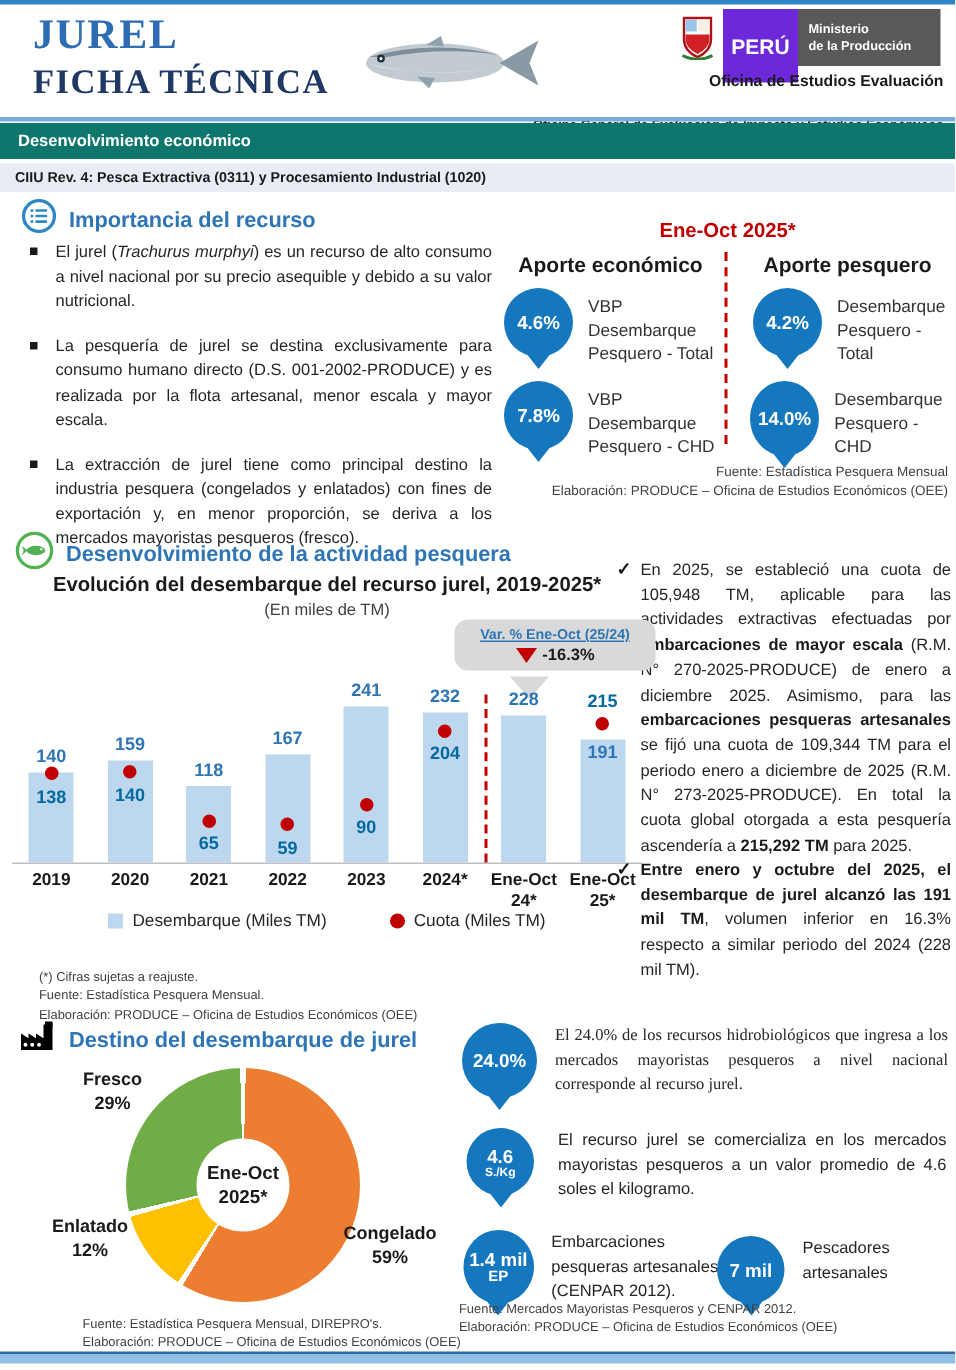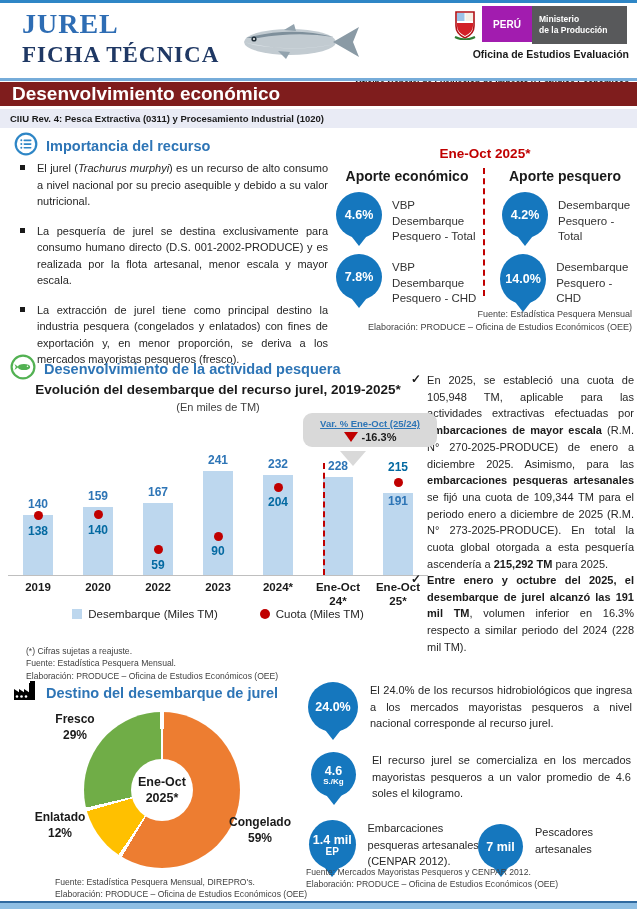--- a/index.html
+++ b/index.html
@@ -10,32 +10,32 @@
 
   
   .topline { position:absolute; left:0; top:0; width:637px; height:3px; background:#2E86C6; }
   .title1 { position:absolute; left:22px; top:8px; font-family:"Liberation Serif", serif;
             font-weight:bold; font-size:28px; color:#2E6DB4; letter-spacing:1px; }
   .title2 { position:absolute; left:22px; top:42px; font-family:"Liberation Serif", serif;
             font-weight:bold; font-size:23px; color:#1F3864; letter-spacing:1px; }
   .fish-photo { position:absolute; left:238px; top:18px; }
   .gov-logo { position:absolute; right:10px; top:6px; display:flex; height:38px; }
   .gov-emblem { width:34px; height:38px; background:#fff; display:flex; align-items:center; justify-content:center; }
-  .gov-red { width:50px; height:36px; background:#a21caf; color:#fff; display:flex; align-items:center;
-             justify-content:center; font-weight:bold; font-size:10px; }
+  .gov-red { width:50px; height:49px; background:#6d28d9; color:#fff; display:flex; align-items:center;
+             justify-content:center; font-weight:bold; font-size:14px; }
   .gov-dark { width:88px; height:38px; background:#58595B; color:#fff; font-size:8.5px; font-weight:bold;
               display:flex; flex-direction:column; justify-content:center; padding-left:7px; line-height:1.25; }
   .office { position:absolute; right:8px; top:48px; text-align:right; color:#1a1a1a; }
   .office .o1 { font-weight:bold; font-size:10.5px; }
   .office .o2 { font-weight:bold; font-size:8.7px; margin-top:18px; }
 
   
   .lightline { position:absolute; left:0; top:78px; width:637px; height:3px; background:#76ACD9; }
-  .secbar { position:absolute; left:0; top:82px; width:637px; height:24px; background:#7f1d1d;
-            color:#fff; font-weight:bold; font-size:19px; line-height:24px; padding-left:12px; box-sizing:border-box; }
+  .secbar { position:absolute; left:0; top:82px; width:637px; height:24px; background:#0f766e;
+            color:#fff; font-weight:bold; font-size:11px; line-height:24px; padding-left:12px; box-sizing:border-box; }
   .ciiubar { position:absolute; left:0; top:109px; width:637px; height:19px; background:#E9EBF5;
              color:#1a1a1a; font-weight:bold; font-size:9.5px; line-height:19px; padding-left:10px; box-sizing:border-box; }
 
   
   .sec-head { position:absolute; display:flex; align-items:center; gap:8px; }
   .sec-head .t { font-weight:bold; font-size:14.5px; color:#2E75B6; }
 
   
   .bullets { position:absolute; left:16px; top:160px; width:312px; }
   .bullet { display:flex; margin-bottom:13px; }
@@ -258,20 +258,27 @@
         <div class="x-label">2019</div>
       </div>
       <div class="bar-group">
         <div class="bar-label" style="bottom: 72.37px;">159</div>
         <div class="bar" style="height: 68.37px;"></div>
         <div class="dot" style="bottom: 55.7px;"></div>
         <div class="dot-label" style="bottom: 38.2px;">140</div>
         <div class="x-label">2020</div>
       </div>
       <div class="bar-group">
+        <div class="bar-label" style="bottom: 54.74px;">118</div>
+        <div class="bar" style="height: 50.74px;"></div>
+        <div class="dot" style="bottom: 23.45px;"></div>
+        <div class="dot-label" style="bottom: 5.95px;">65</div>
+        <div class="x-label">2021</div>
+      </div>
+      <div class="bar-group">
         <div class="bar-label" style="bottom: 75.81px;">167</div>
         <div class="bar" style="height: 71.81px;"></div>
         <div class="dot" style="bottom: 20.87px;"></div>
         <div class="dot-label" style="bottom: 3.37px;">59</div>
         <div class="x-label">2022</div>
       </div>
       <div class="bar-group">
         <div class="bar-label" style="bottom: 107.63px;">241</div>
         <div class="bar" style="height: 103.63px;"></div>
         <div class="dot" style="bottom: 34.2px;"></div>
@@ -358,21 +365,21 @@
   </div>
   <div class="donut-notes">
     <div>Fuente: Estadística Pesquera Mensual, DIREPRO's.</div>
     <div>Elaboración: PRODUCE – Oficina de Estudios Económicos (OEE)</div>
   </div>
 
   <div class="pin-row" style="left:308px; top:682px; width:326px;">
     <div class="pin" style="width:50px;height:50px;">
         <span class="pin-val">24.0%</span>
       </div>
-    <p class="stat-text" style="margin-left:12px; width:262px;">El 24.0% de los recursos hidrobiológicos que ingresa a los mercados mayoristas pesqueros a nivel nacional corresponde al recurso jurel.</p>
+    <p class="stat-text" style="margin-left:12px; width:262px;font-family:Liberation Serif, serif;">El 24.0% de los recursos hidrobiológicos que ingresa a los mercados mayoristas pesqueros a nivel nacional corresponde al recurso jurel.</p>
   </div>
   <div class="pin-row" style="left:311px; top:752px; width:323px;">
     <div class="pin" style="width:45px;height:45px;">
         <span class="pin-val">4.6</span>
         <span class="pin-sub">S./Kg</span>
       </div>
     <p class="stat-text" style="margin-left:16px; width:259px;">El recurso jurel se comercializa en los mercados mayoristas pesqueros a un valor promedio de 4.6 soles el kilogramo.</p>
   </div>
   <div class="pin-row" style="left:309px; top:820px; width:180px;">
     <div class="pin" style="width:49px;height:49px;">

